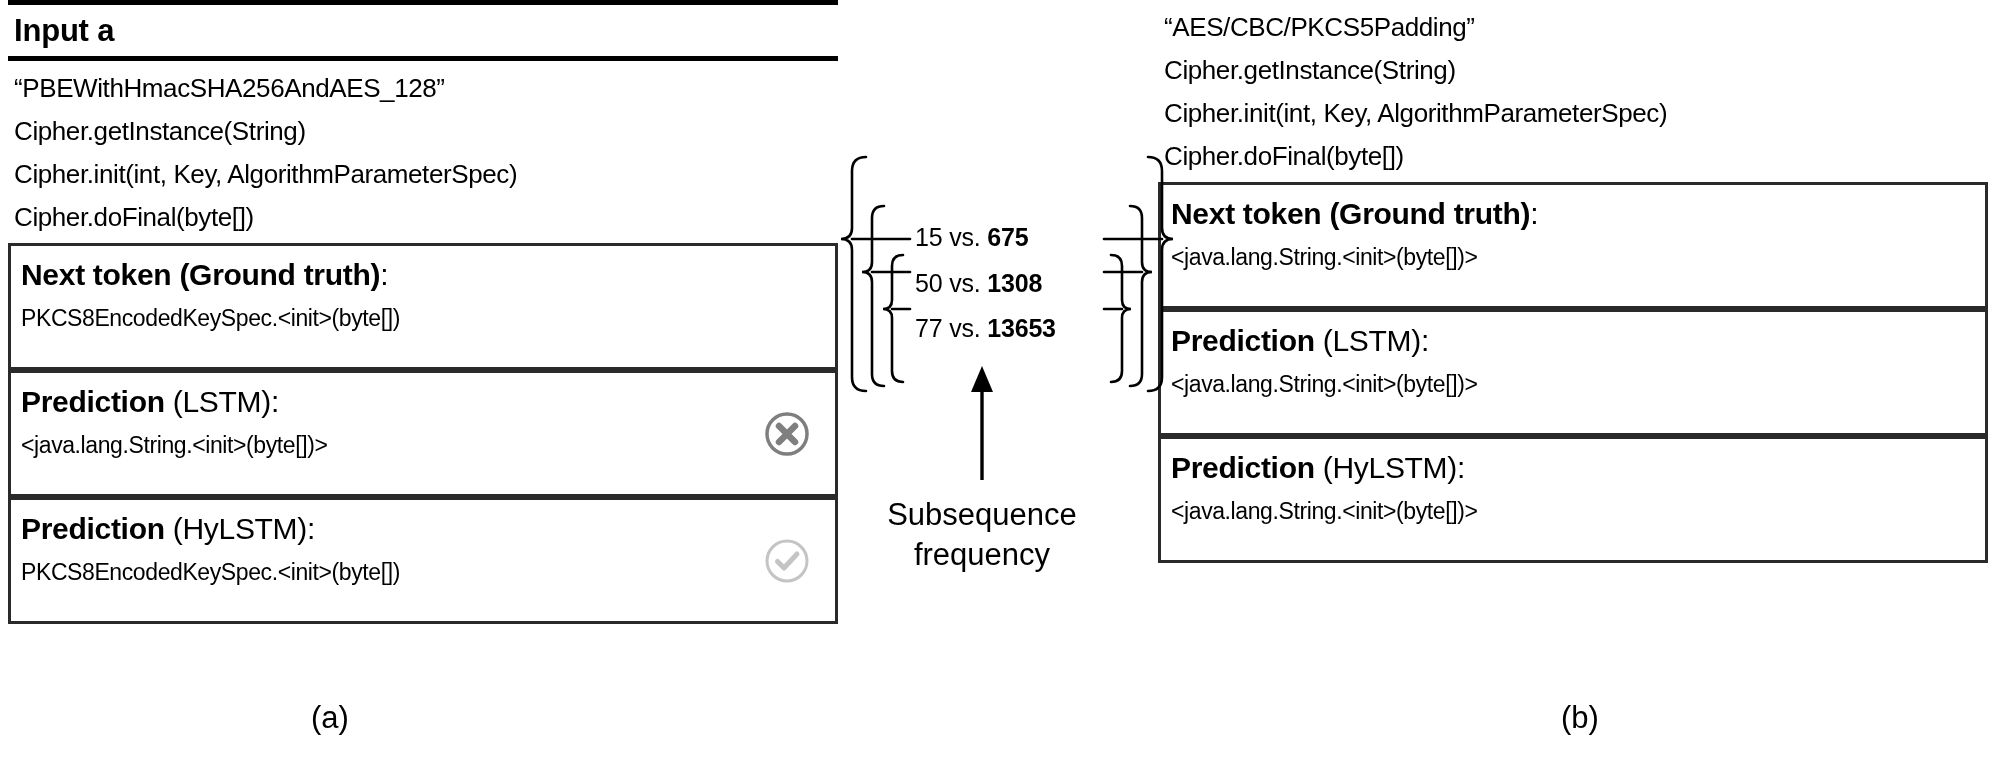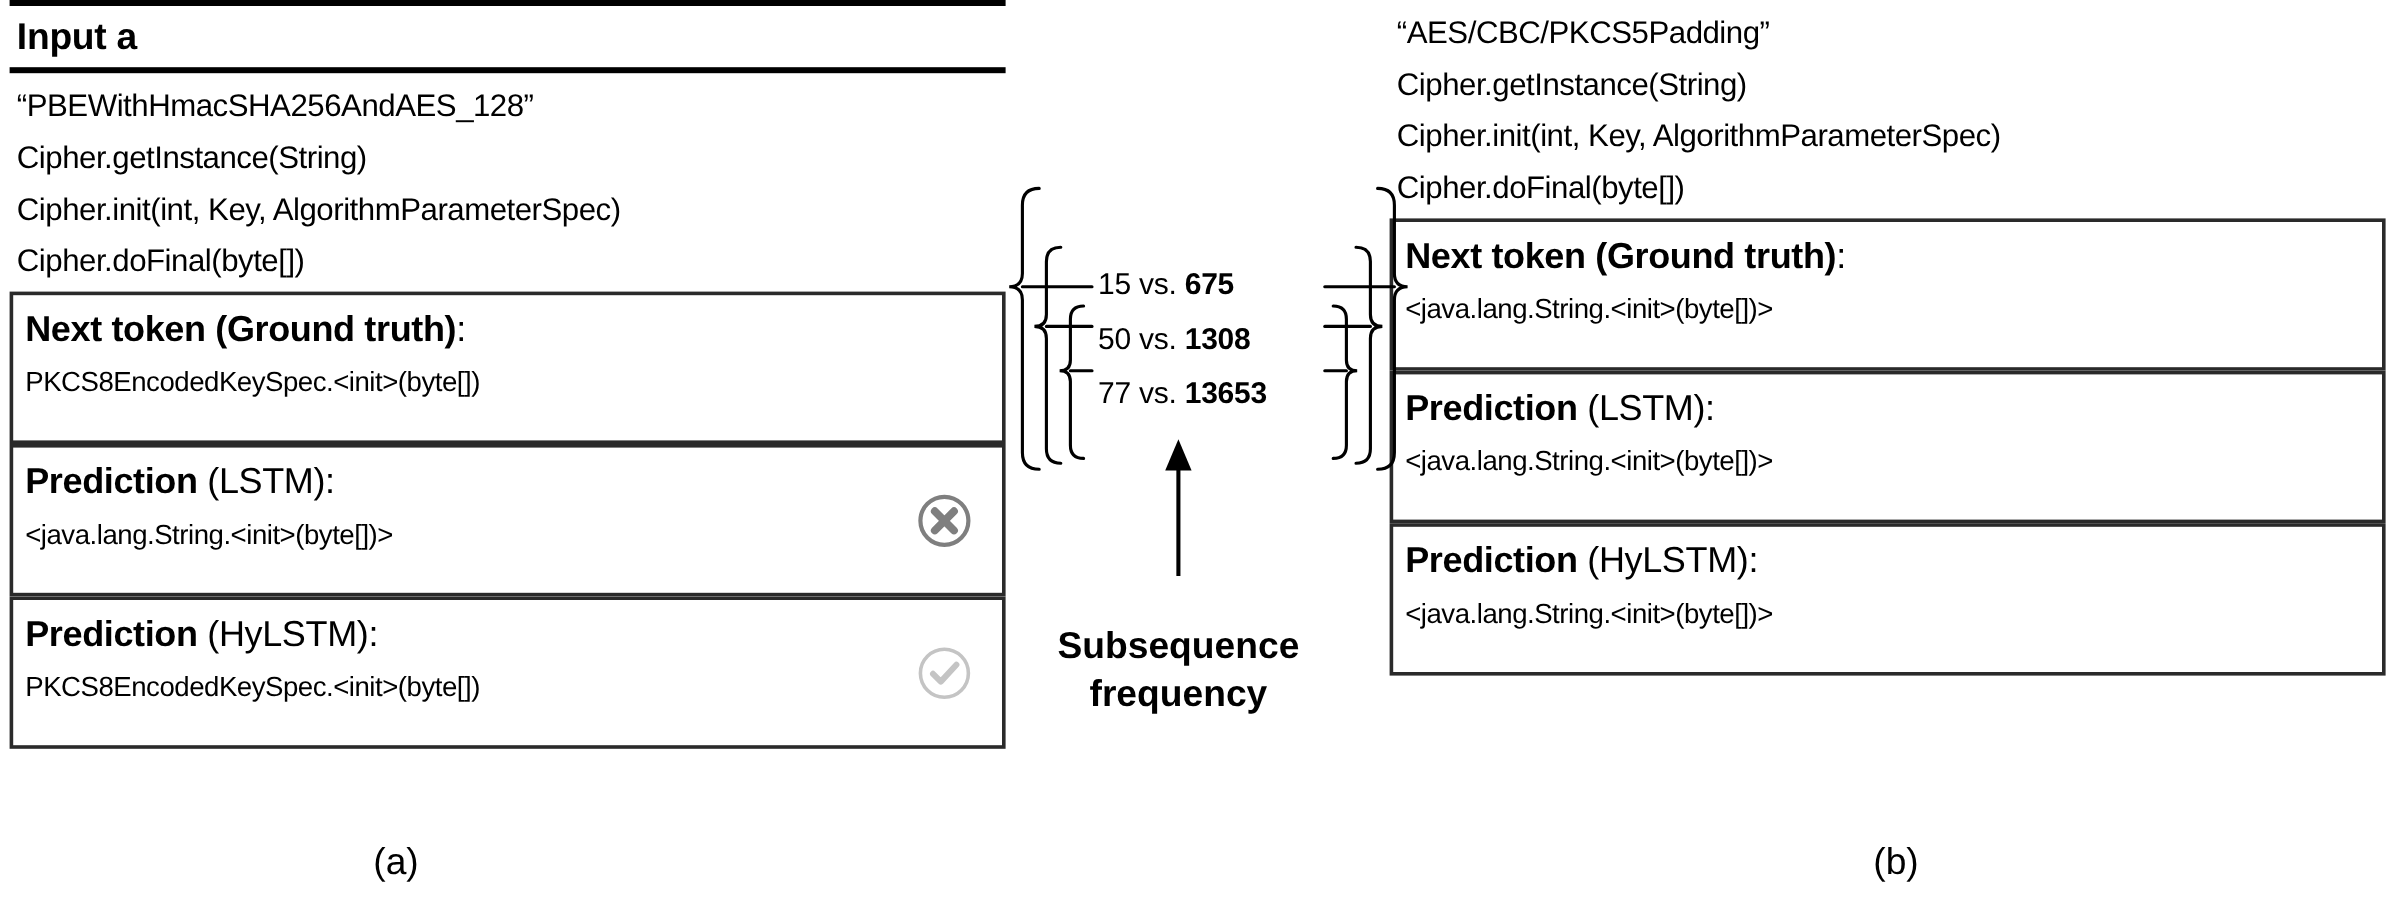--- a/index.html
+++ b/index.html
@@ -114,24 +114,24 @@
   .freq-row .sep   { font-weight: normal; text-align: right; }
   .freq-row .b-val { font-weight: bold; }
 
   .freq-1 { left: 915px; top: 222px; }
   .freq-2 { left: 915px; top: 268px; }
   .freq-3 { left: 915px; top: 313px; }
 
   #subseq-label {
     position: absolute;
     left: 862px;
-    top: 518px;
+    top: 495px;
     width: 240px;
     text-align: center;
-    font-weight: bold;
+    font-weight: normal;
     font-size: 31px;
     line-height: 40px;
   }
 </style>
 </head>
 <body>
 
 <div id="figure">
 
   <div class="panel panel-a">

